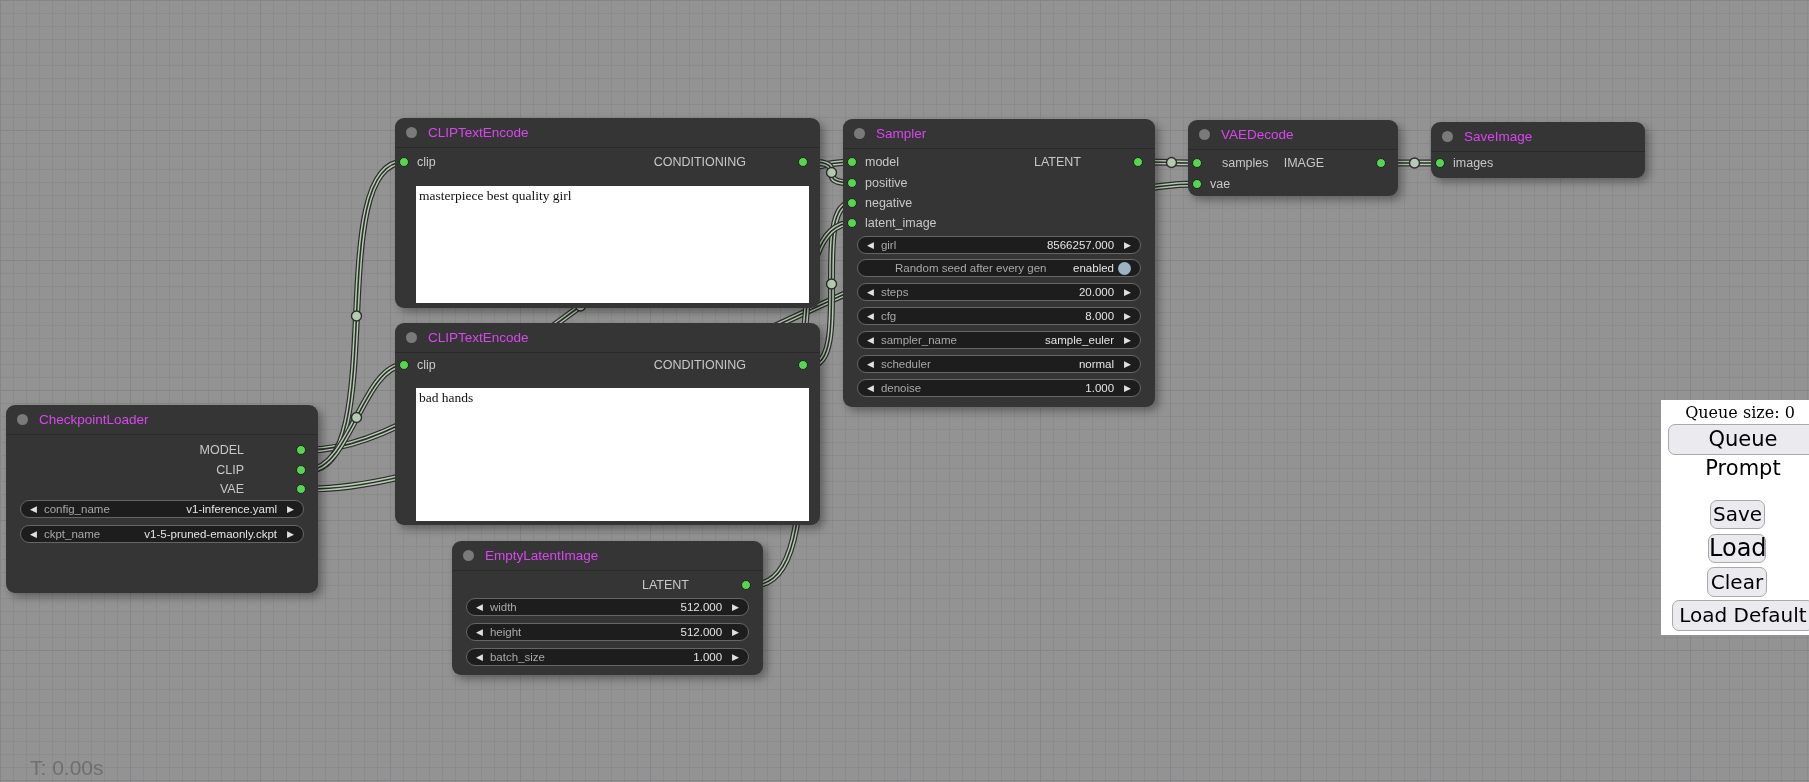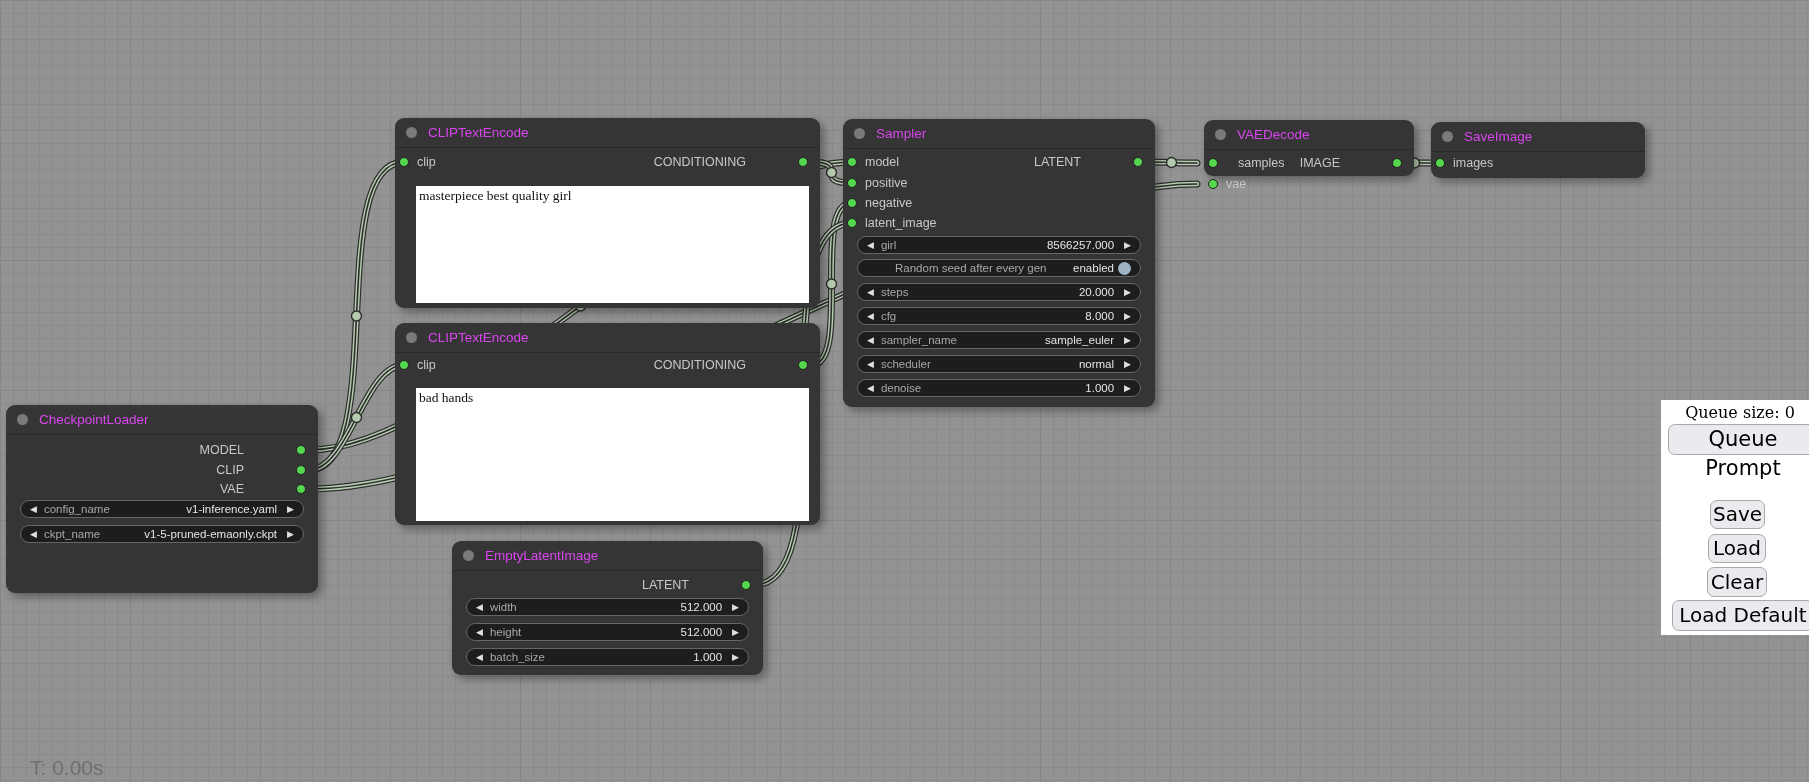--- a/index.html
+++ b/index.html
@@ -70,21 +70,21 @@
     font-family:"DejaVu Serif", serif; font-size:16px; color:#000;
     text-align:center; margin-top:3px;
   }
   .q-btn {
     position:absolute; background:#eaeaef; border:1px solid #a9a9a9;
     border-radius:7px; color:#000; font-family:"DejaVu Sans", sans-serif;
     text-align:center; cursor:pointer;
   }
   #queue-prompt-btn { left:7px;  top:24px;  width:150px; height:31px; font-size:21px; line-height:29px; }
   #save-btn         { left:49px; top:100px; width:55px;  height:29px; font-size:20px; line-height:27px; }
-  #load-btn         { left:47px; top:134px; width:58px;  height:29px; font-size:20px; line-height:27px; }
+  #load-btn         { left:47px; top:134px; width:58px;  height:29px; font-size:24px; line-height:27px; }
   #clear-btn        { left:46px; top:167px; width:60px;  height:30px; font-size:20px; line-height:28px; }
   #load-default-btn { left:11px; top:200px; width:142px; height:31px; font-size:20px; line-height:29px; }
   #status-text {
     position:absolute; left:30px; top:756px; z-index:0;
     font-size:21px; color:rgba(45,45,45,0.35);
   }
 </style>
 </head>
 <body>
 
@@ -275,21 +275,21 @@
         <span class="w-value">normal</span>
         <span class="arrow">▶</span>
       </div>
       <div class="widget" style="top: 260px;">
         <span class="arrow">◀</span>
         <span class="w-label">denoise</span>
         <span class="w-value">1.000</span>
         <span class="arrow">▶</span>
       </div>
     </div>
-    <div class="node" style="left: 1188px; top: 120px; width: 210px; height: 56px; margin-left: 16px;">
+    <div class="node" style="left: 1188px; top: 120px; width: 210px; height: 76px;">
       <div class="node-header">
         <span class="title-dot"></span>
         <span class="node-title">VAEDecode</span>
       </div>
       <div class="port-row in" style="top: 34px; gap: 12px;">
         <span class="port-dot"></span>
         <span class="port-label">samples</span>
       </div>
       <div class="port-row in" style="top: 55px;">
         <span class="port-dot"></span>

